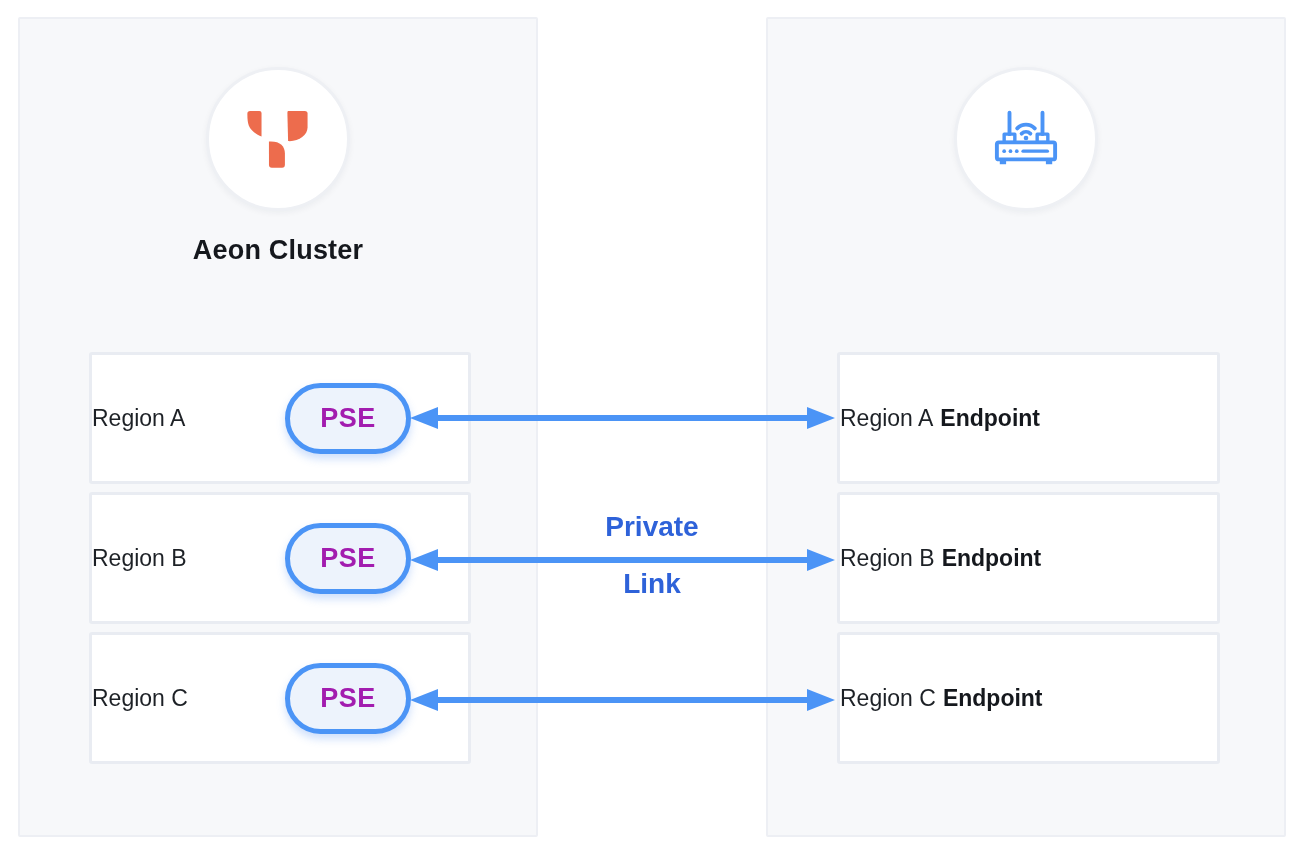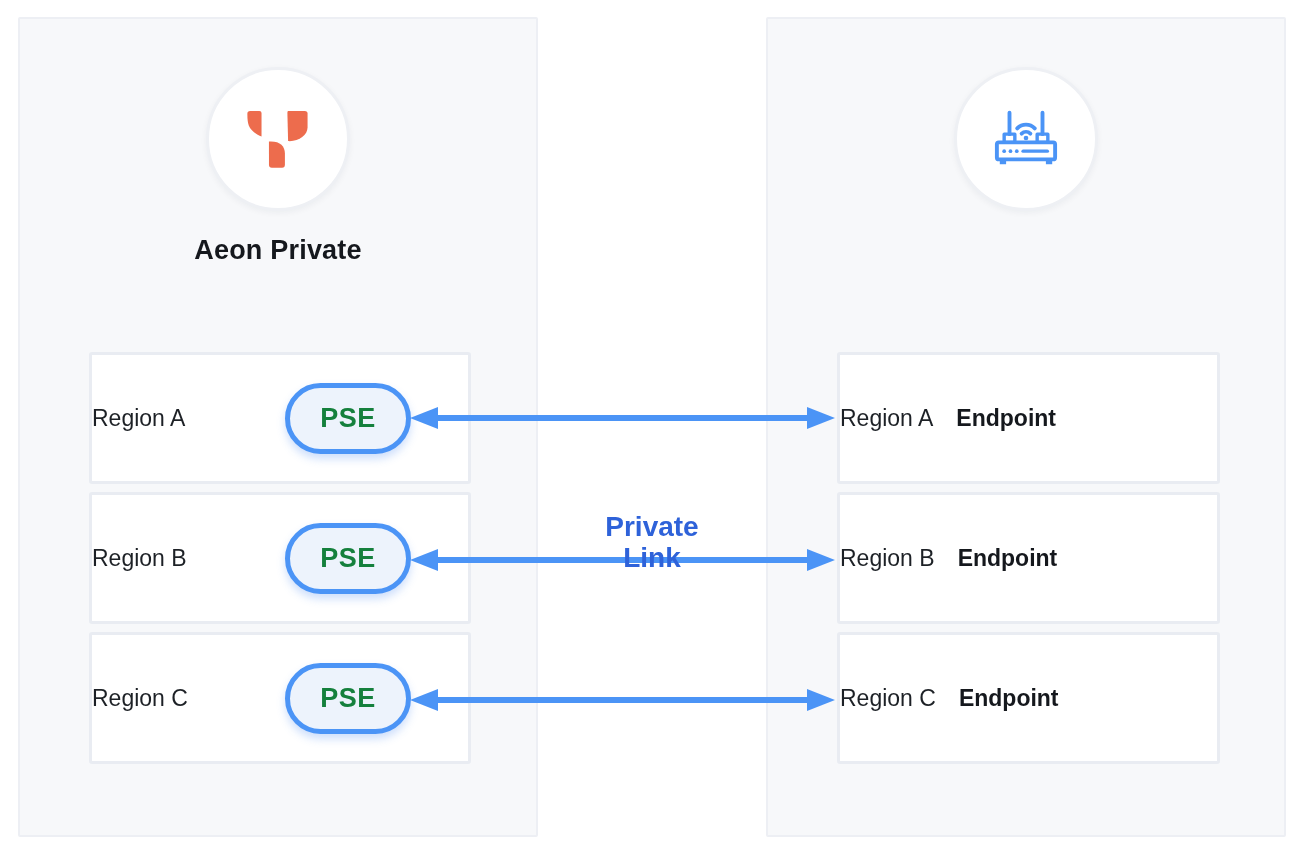--- a/index.html
+++ b/index.html
@@ -25,41 +25,41 @@
                  color:#15181d; letter-spacing:.2px; }
 
   
   .row { position:absolute; left:69px; width:382px; height:132px;
          background:#ffffff; border:3px solid #e9ecf2; border-radius:3px;
          display:flex; align-items:center; }
   .row.r0 { top:333px; } .row.r1 { top:473px;gap:43px; } .row.r2 { top:613px;gap:10px; }
   .panel.right .row { width:383px; }
 
   .region-label { font-size:23px; color:#1d2126; white-space:nowrap; }
-  .endpoint-suffix { font-weight:700; color:#15181d; margin-left:23px; }
+  .endpoint-suffix { font-weight:700; color:#15181d; margin-left:7px; }
 
   .pse-pill { margin-left:auto; margin-right:57px;
               width:126px; height:71px; border:5px solid #4b94f6; border-radius:36px;
               background:#edf3fc; box-shadow:0 5px 9px rgba(80,140,240,.28);
               display:flex; align-items:center; justify-content:center;
-              font-size:27px; font-weight:700; color:#15803d; letter-spacing:.5px; }
+              font-size:27px; font-weight:700; color:#a21caf; letter-spacing:.5px; }
 
   
   .arrow { position:absolute; left:410px; width:425px; height:22px;
            display:flex; align-items:center; }
   .arrow.a0 { top:407px; } .arrow.a1 { top:549px; } .arrow.a2 { top:689px; }
   .arrow .head-left  { width:0; height:0; border-top:11px solid transparent;
                        border-bottom:11px solid transparent; border-right:28px solid #4b94f6; }
   .arrow .head-right { width:0; height:0; border-top:11px solid transparent;
                        border-bottom:11px solid transparent; border-left:28px solid #4b94f6; }
   .arrow .shaft { flex:1; height:6px; background:#4b94f6; }
 
   
   .link-label { position:absolute; left:652px; top:512px; transform:translateX(-50%);
-                display:flex; flex-direction:column; align-items:center; 
+                display:flex; flex-direction:column; align-items:center; gap:26px;
                 font-size:28px; font-weight:700; color:#2e62d9; line-height:1.1;
                 white-space:nowrap;justify-content:space-between; }
 
   svg { display:block; }
 </style>
 </head>
 <body>
 
 <div class="stage">
 
@@ -68,21 +68,21 @@
       <span>
         <svg width="62" height="59" viewBox="0 0 175 165">
           <g fill="#ed6c4d">
             <path d="M9,2 L35,2 Q41,2 41,8 L41,74 C27,69 11,58 5,43 Q1,33 1,10 Q1,2 9,2 Z"></path>
             <path d="M116,2 L163,2 Q171,2 171,10 L171,48 C171,71 145,89 116,87 L114,8 Q114,2 116,2 Z"></path>
             <path d="M62,88 C92,86 107,100 107,122 L107,154 Q107,162 99,162 L70,162 Q62,162 62,154 Z"></path>
           </g>
         </svg>
       </span>
     </div>
-    <div class="panel-title">Aeon Private</div>
+    <div class="panel-title">Aeon Cluster</div>
 
     <div class="row r0">
       <span class="region-label">Region A</span>
       <span class="pse-pill">PSE</span>
     </div>
     <div class="row r1">
       <span class="region-label">Region B</span>
       <span class="pse-pill">PSE</span>
     </div>
     <div class="row r2">

